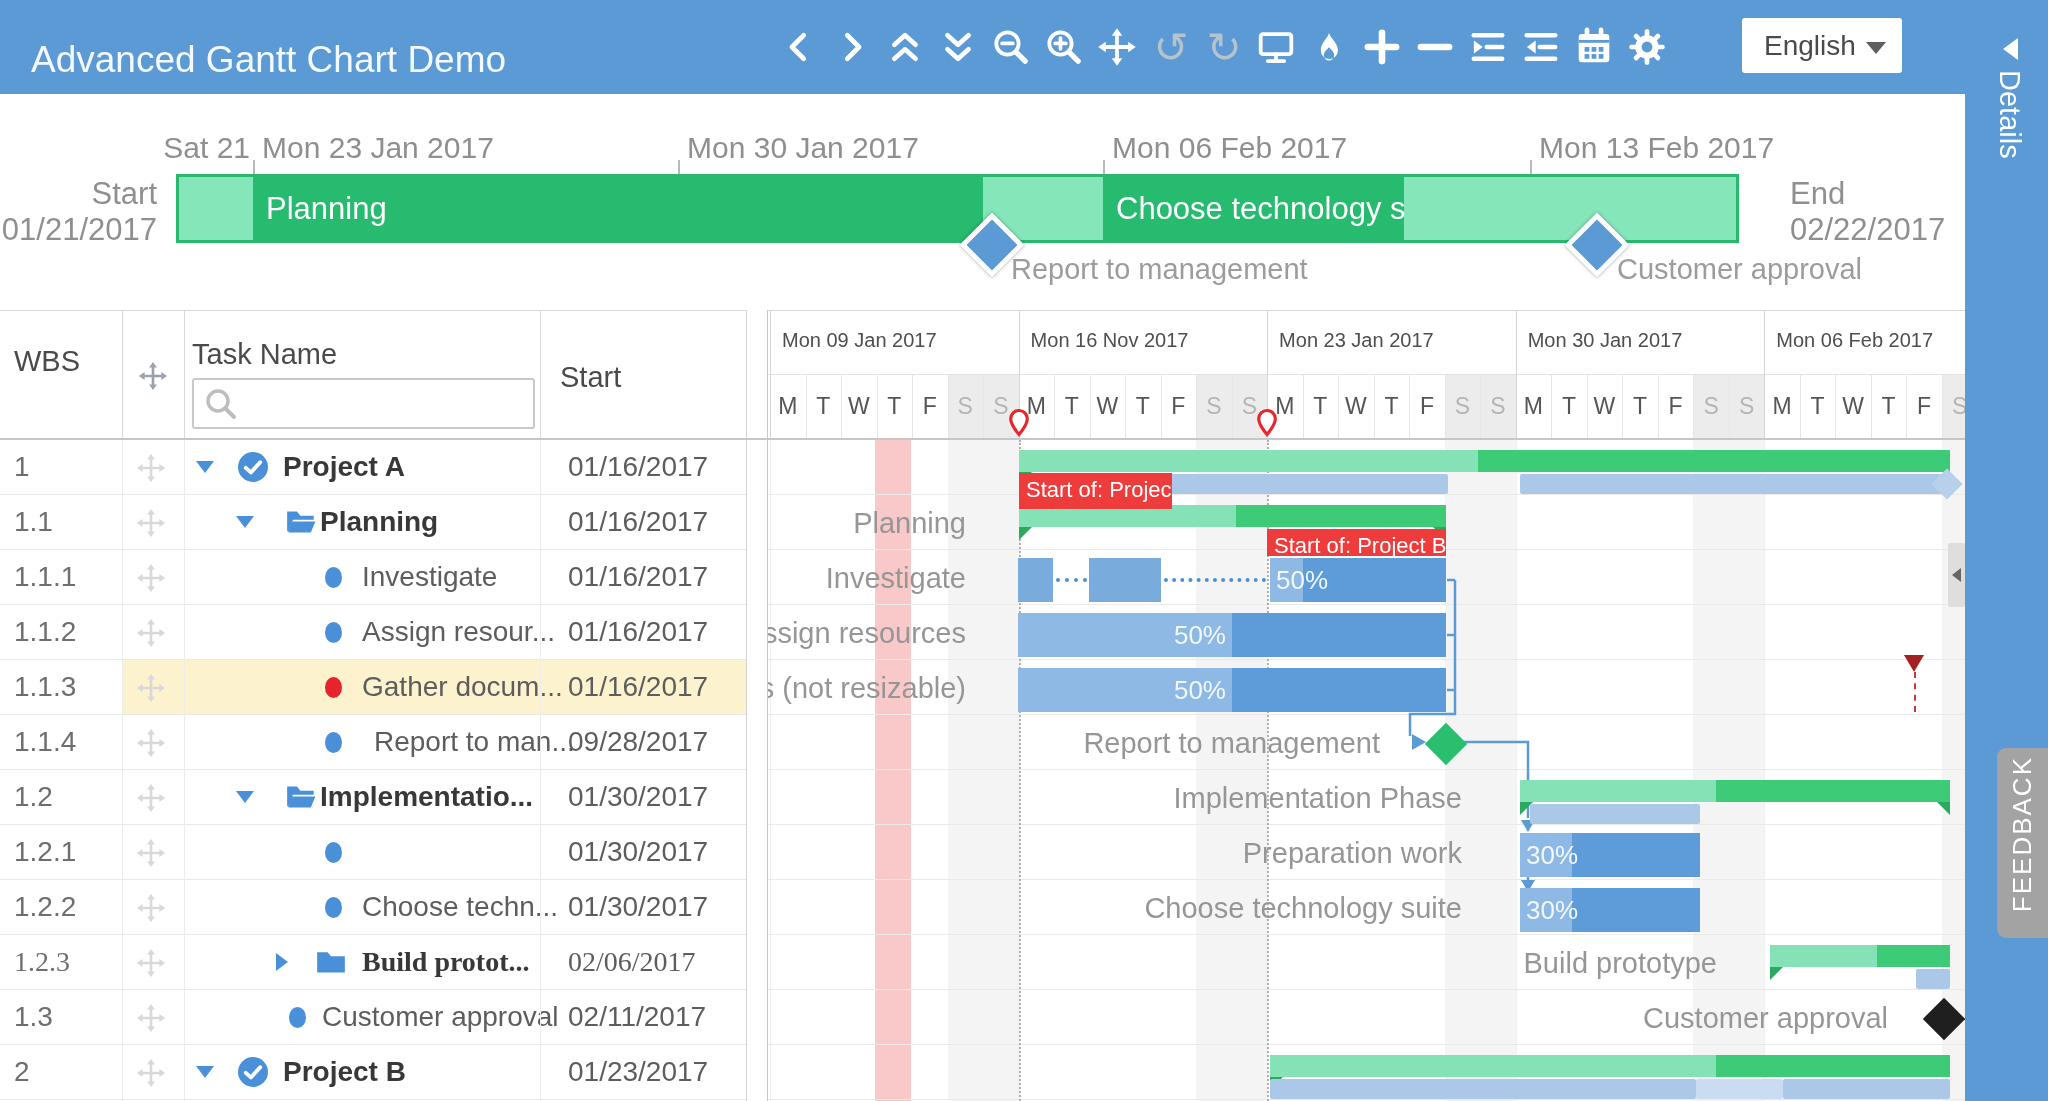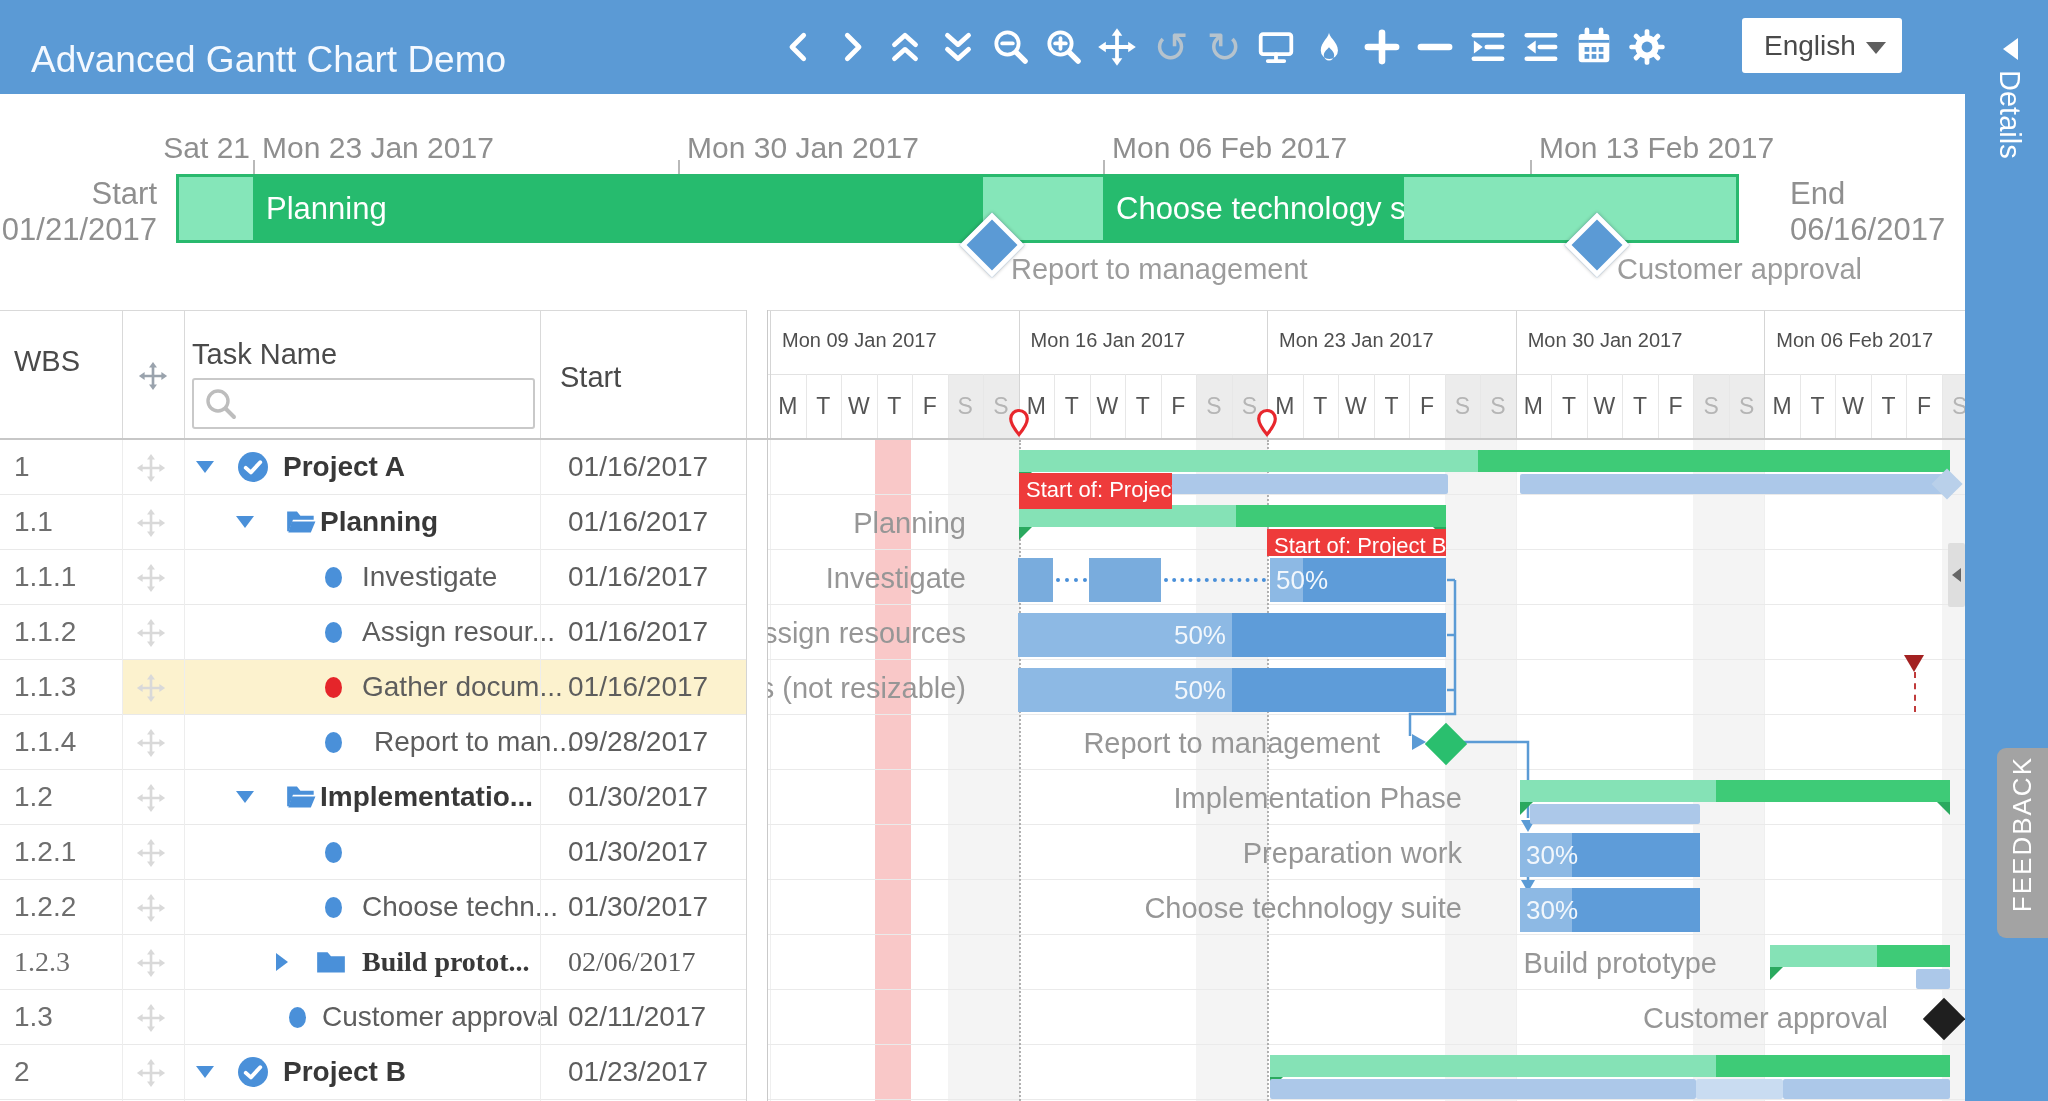--- a/index.html
+++ b/index.html
@@ -203,21 +203,21 @@
   </div>
 </div>
 
 <div id="overview">
   <div class="ovedge" style="left:0;top:176px;width:157px;text-align:right;">
     <div>Start</div>
       <div>01/21/2017</div>
   </div>
   <div class="ovedge" style="left:1790px;top:176px;width:200px;text-align:left;">
     <div>End</div>
-      <div>06/16/2017</div>
+      <div>02/22/2017</div>
   </div>
   <div id="ovbar">
       <div class="ovseg" style="left:74px;width:730px;">Planning</div>
       <div class="ovseg" style="left:924px;width:301px;">Choose technology suite</div>
     </div>
   <div id="ovticks">
       <div class="ovtick-label" style="right: 1798px;">Sat 21</div>
       <div class="ovtick-label" style="left: 262px;">Mon 23 Jan 2017</div>
       <div class="ovtick" style="left:253px;"></div>
       <div class="ovtick-label" style="left: 687px;">Mon 30 Jan 2017</div>
@@ -449,21 +449,21 @@
 <div class="vline" style="left:184px;top:440px;height:661px;"></div>
 <div class="vline" style="left:540px;top:440px;height:661px;"></div>
 <div id="splitter"></div>
 
 <div id="chead">
   <div id="dayrow-sep"></div>
   <div id="weeks">
       <div class="wkline" style="left:2.0px;"></div>
       <div class="wklab" style="left:14.0px;">Mon 09 Jan 2017</div>
       <div class="wkline" style="left:250.6px;"></div>
-      <div class="wklab" style="left:262.6px;">Mon 16 Jan 2017</div>
+      <div class="wklab" style="left:262.6px;">Mon 16 Nov 2017</div>
       <div class="wkline" style="left:499.1px;"></div>
       <div class="wklab" style="left:511.1px;">Mon 23 Jan 2017</div>
       <div class="wkline" style="left:747.7px;"></div>
       <div class="wklab" style="left:759.7px;">Mon 30 Jan 2017</div>
       <div class="wkline" style="left:996.3px;"></div>
       <div class="wklab" style="left:1008.3px;">Mon 06 Feb 2017</div>
     </div>
     <div id="days">
       <div class="daycell" style="left:2.0px;width:35.5px;">M</div>
       <div class="daycell" style="left:37.5px;width:35.5px;">T</div>

